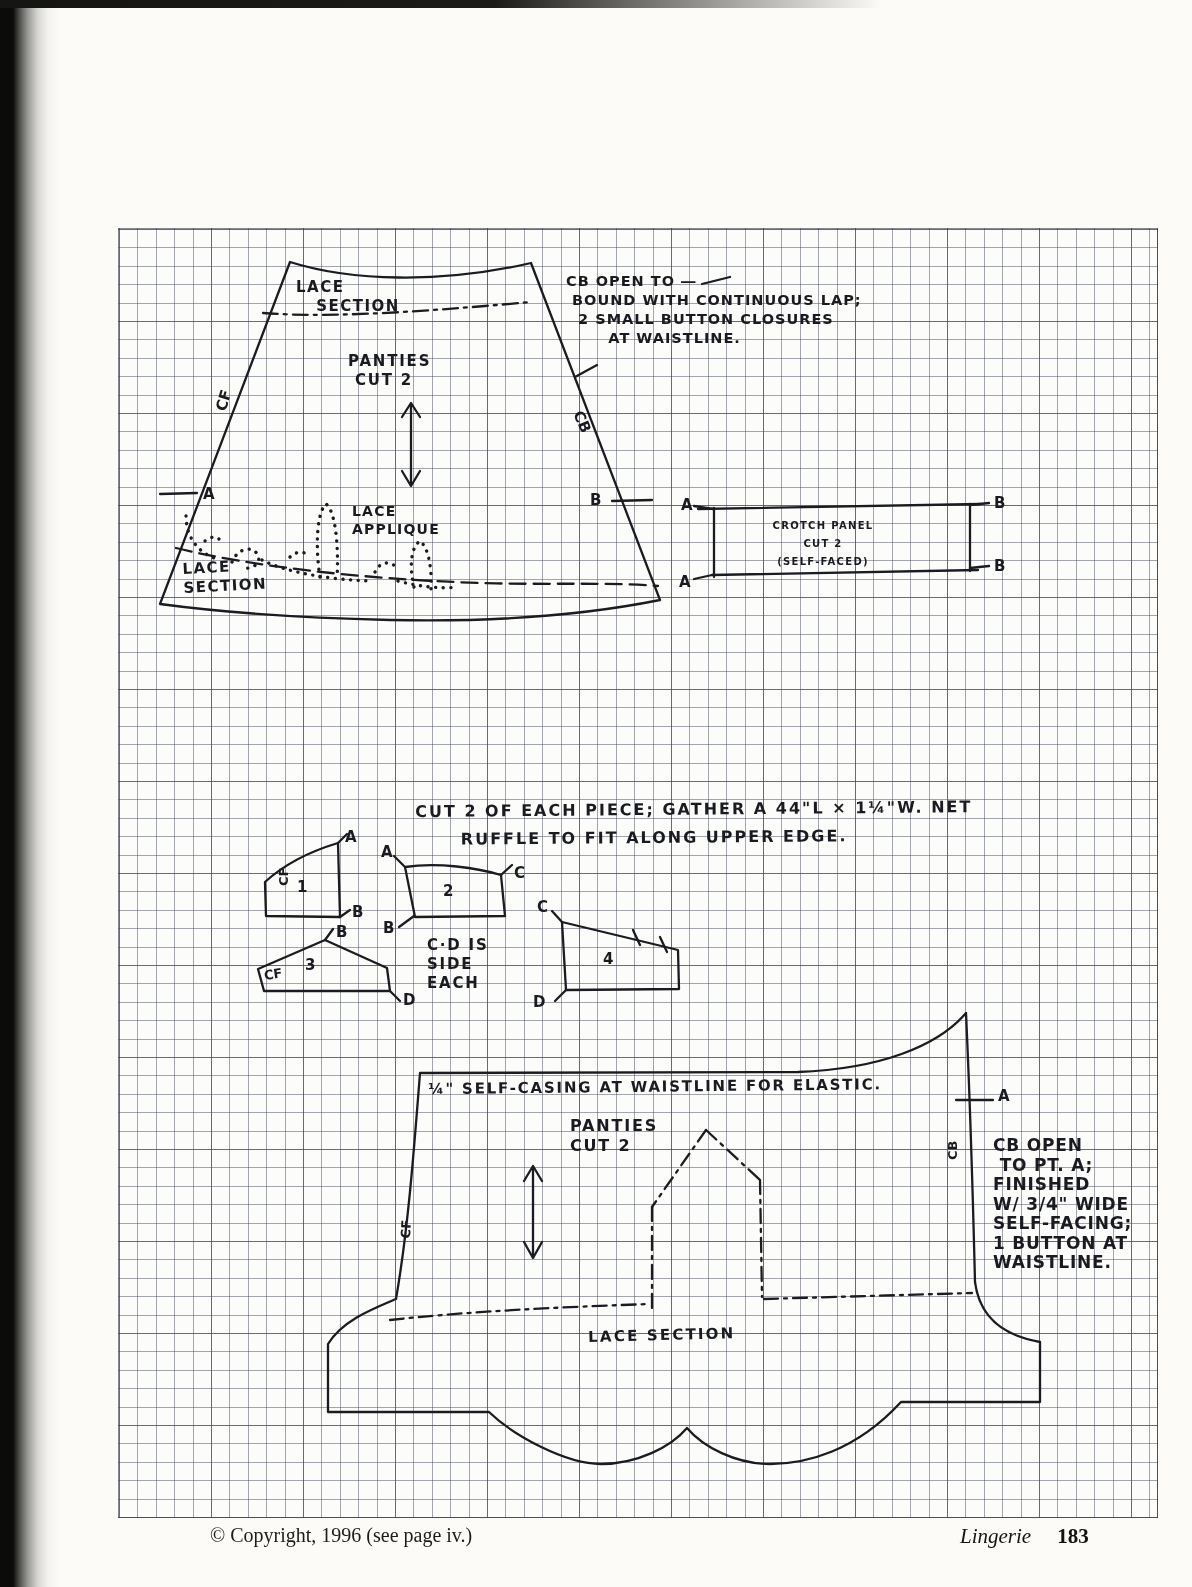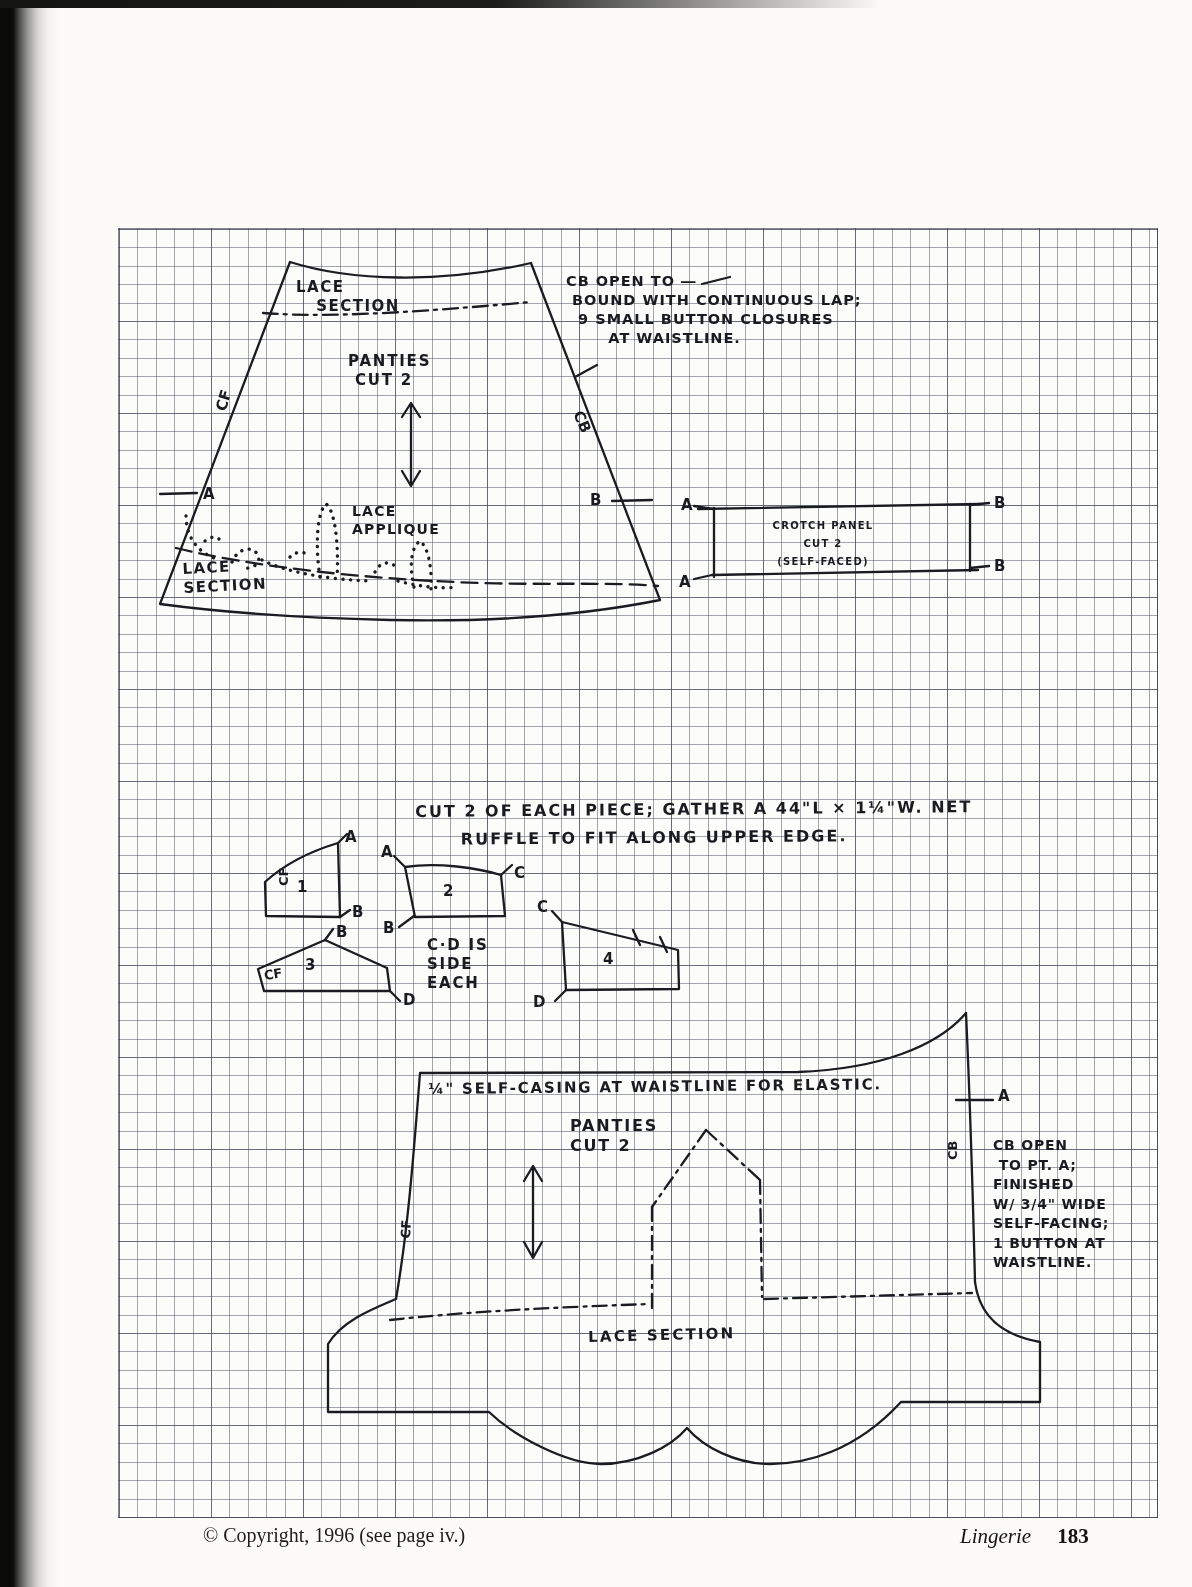--- a/index.html
+++ b/index.html
@@ -22,21 +22,21 @@
       repeating-linear-gradient(to bottom, rgba(35,40,55,0.55) 0 1px, transparent 1px 92px);
     border:1px solid rgba(55,60,75,0.6);}
 
   
   .title-block{position:absolute;left:128px;top:103px;width:1010px;text-align:center;
     font-family:"Liberation Sans",sans-serif;font-weight:bold;color:#121212;
     font-size:21px;line-height:29px;}
   .title-block div{white-space:pre;}
 
   
-  .footer-copy{position:absolute;left:203px;top:1524px;font-family:"Liberation Serif",serif;
+  .footer-copy{position:absolute;left:210px;top:1524px;font-family:"Liberation Serif",serif;
     font-size:20px;color:#1c1c1c;}
   .footer-right{position:absolute;left:960px;top:1524px;width:180px;display:flex;gap:26px;align-items:center;
     font-family:"Liberation Serif",serif;color:#141414;}
   .footer-title{font-style:italic;font-size:21px;}
   .footer-page{font-weight:bold;font-size:21px;}
 
   
   .hw{position:absolute;font-family:"DejaVu Sans",sans-serif;font-weight:bold;color:#1a1b20;
     white-space:pre;line-height:1.25;transform-origin:left top;}
   .svg-layer{position:absolute;left:0;top:0;width:1192px;height:1587px;}
@@ -128,21 +128,21 @@
       <path d="M760,1180 L762,1297"></path>
       <path d="M390,1320 C460,1312 560,1307 650,1304"></path>
       <path d="M764,1299 L972,1293"></path>
     </g>
   </svg>
 
   <div class="hw" style="left:296px;top:278px;font-size:15px;letter-spacing:1.5px;">LACE
    SECTION</div>
   <div class="hw" style="left:566px;top:272px;font-size:14.5px;letter-spacing:1px;line-height:19px;">CB OPEN TO ―
  BOUND WITH CONTINUOUS LAP;
-  9 SMALL BUTTON CLOSURES
+  2 SMALL BUTTON CLOSURES
        AT WAISTLINE.</div>
   <div class="hw" style="left:348px;top:352px;font-size:15px;letter-spacing:1.8px;">PANTIES
  CUT 2</div>
   <div class="hw" style="left:212px;top:408px;font-size:15px;transform:rotate(-73deg);">CF</div>
   <div class="hw" style="left:586px;top:408px;font-size:15px;transform:rotate(67deg);">CB</div>
   <div class="hw" style="left:203px;top:485px;font-size:15px;">A</div>
   <div class="hw" style="left:590px;top:491px;font-size:15px;">B</div>
   <div class="hw" style="left:352px;top:503px;font-size:14px;letter-spacing:1.2px;">LACE
 APPLIQUE</div>
   <div class="hw" style="left:182px;top:560px;font-size:15px;letter-spacing:1.5px;transform:rotate(-3deg);">LACE
@@ -181,21 +181,21 @@
   <div class="hw" style="left:603px;top:950px;font-size:15px;">4</div>
   <div class="hw" style="left:537px;top:898px;font-size:15px;">C</div>
   <div class="hw" style="left:533px;top:993px;font-size:15px;">D</div>
 
 
   <div class="hw" style="left:428px;top:1080px;font-size:15px;letter-spacing:1.8px;transform:rotate(-0.6deg);">¼" SELF-CASING AT WAISTLINE FOR ELASTIC.</div>
   <div class="hw" style="left:570px;top:1116px;font-size:16px;letter-spacing:1.8px;">PANTIES
 CUT 2</div>
   <div class="hw" style="left:998px;top:1087px;font-size:15px;">A</div>
   <div class="hw" style="left:945px;top:1160px;font-size:13px;transform:rotate(-90deg);">CB</div>
-  <div class="hw" style="left:993px;top:1136px;font-size:14px;letter-spacing:0.8px;line-height:19.5px;">CB OPEN
+  <div class="hw" style="left:993px;top:1136px;font-size:17px;letter-spacing:0.8px;line-height:19.5px;">CB OPEN
  TO PT. A;
 FINISHED
 W/ 3/4" WIDE
 SELF-FACING;
 1 BUTTON AT
 WAISTLINE.</div>
   <div class="hw" style="left:398px;top:1238px;font-size:13px;transform:rotate(-87deg);">CF</div>
   <div class="hw" style="left:588px;top:1328px;font-size:15px;letter-spacing:2.2px;transform:rotate(-1.5deg);">LACE SECTION</div>
 
   <div class="footer-copy">© Copyright, 1996 (see page iv.)</div>

